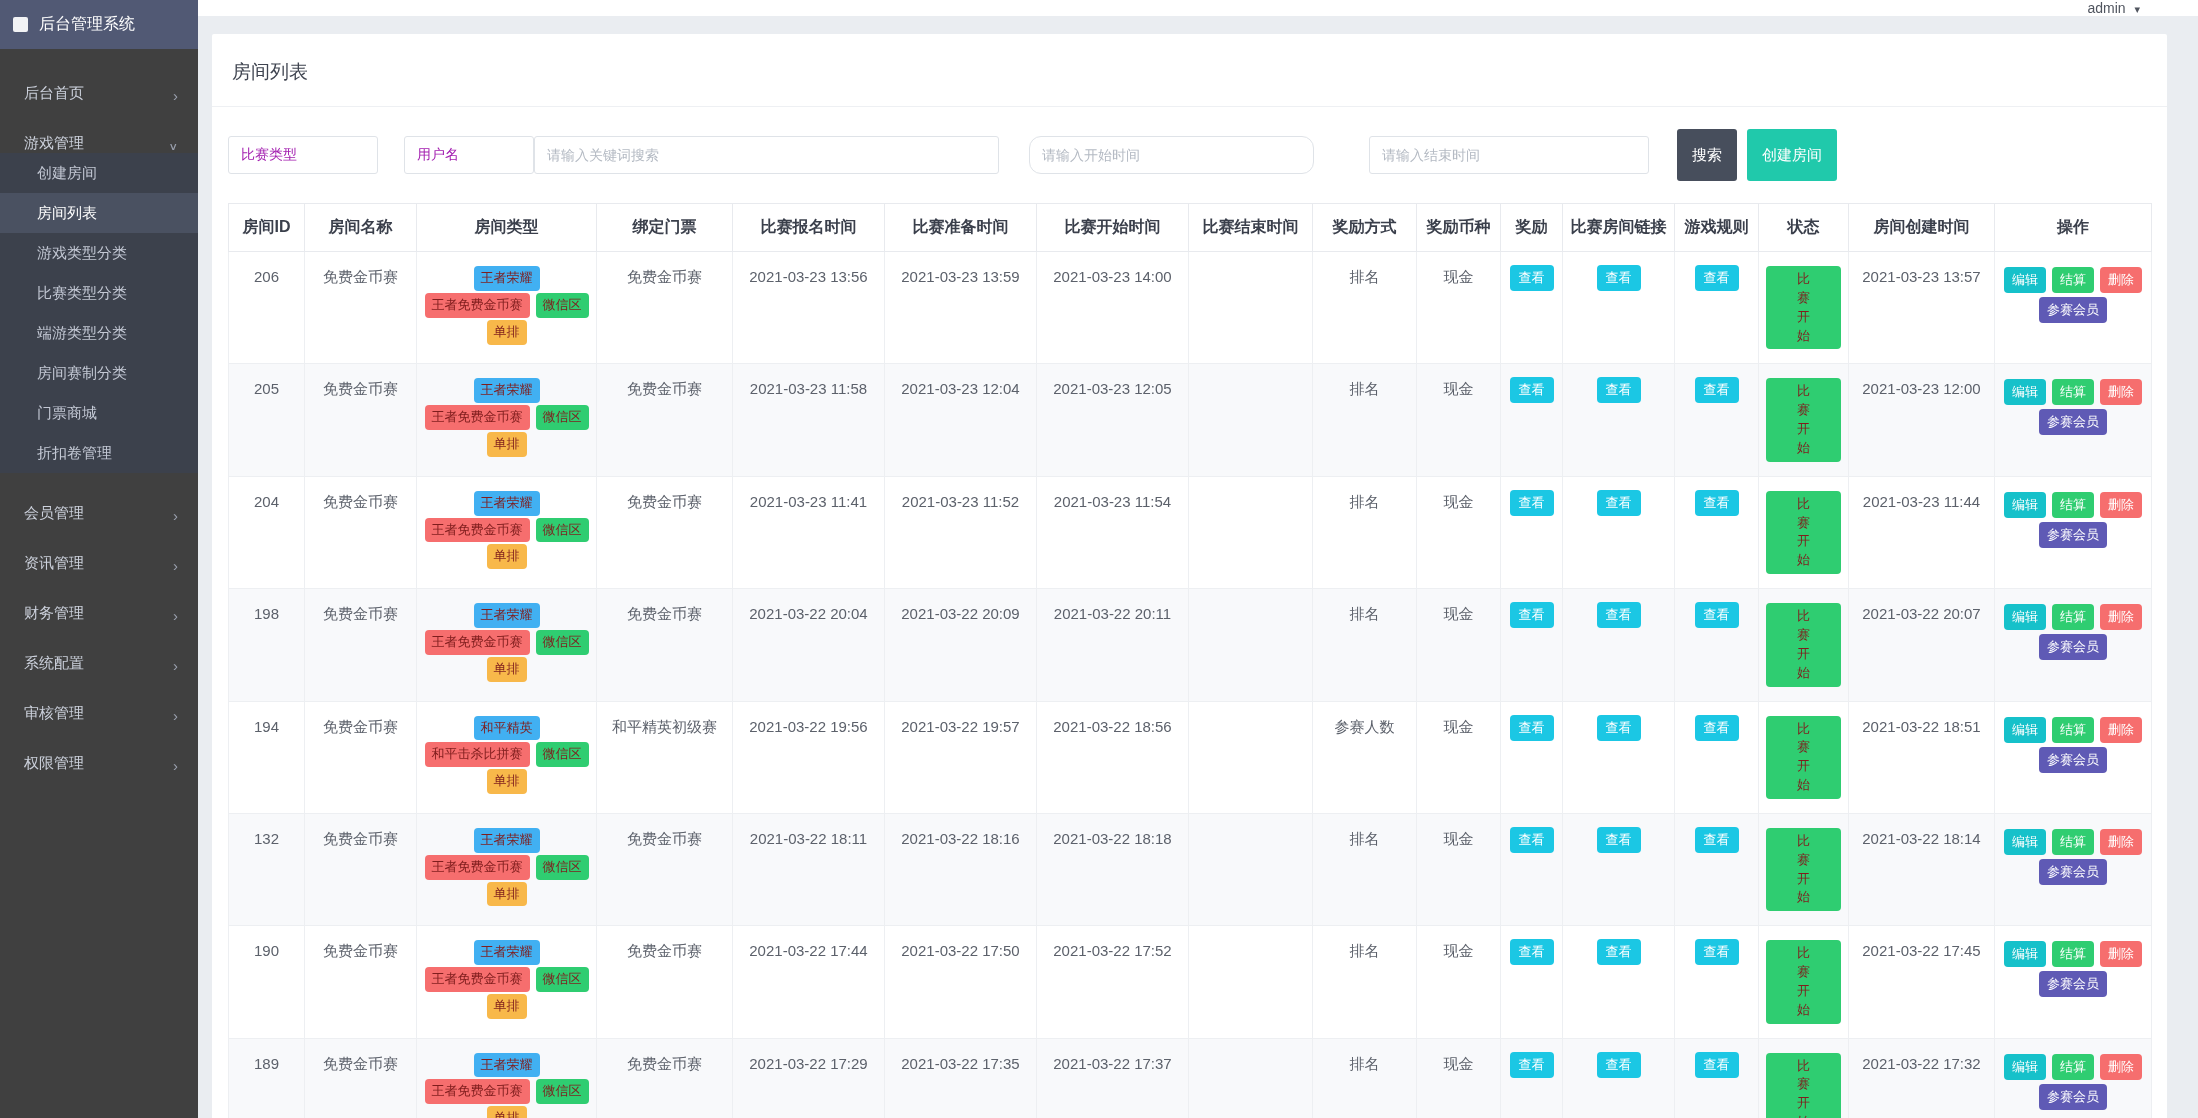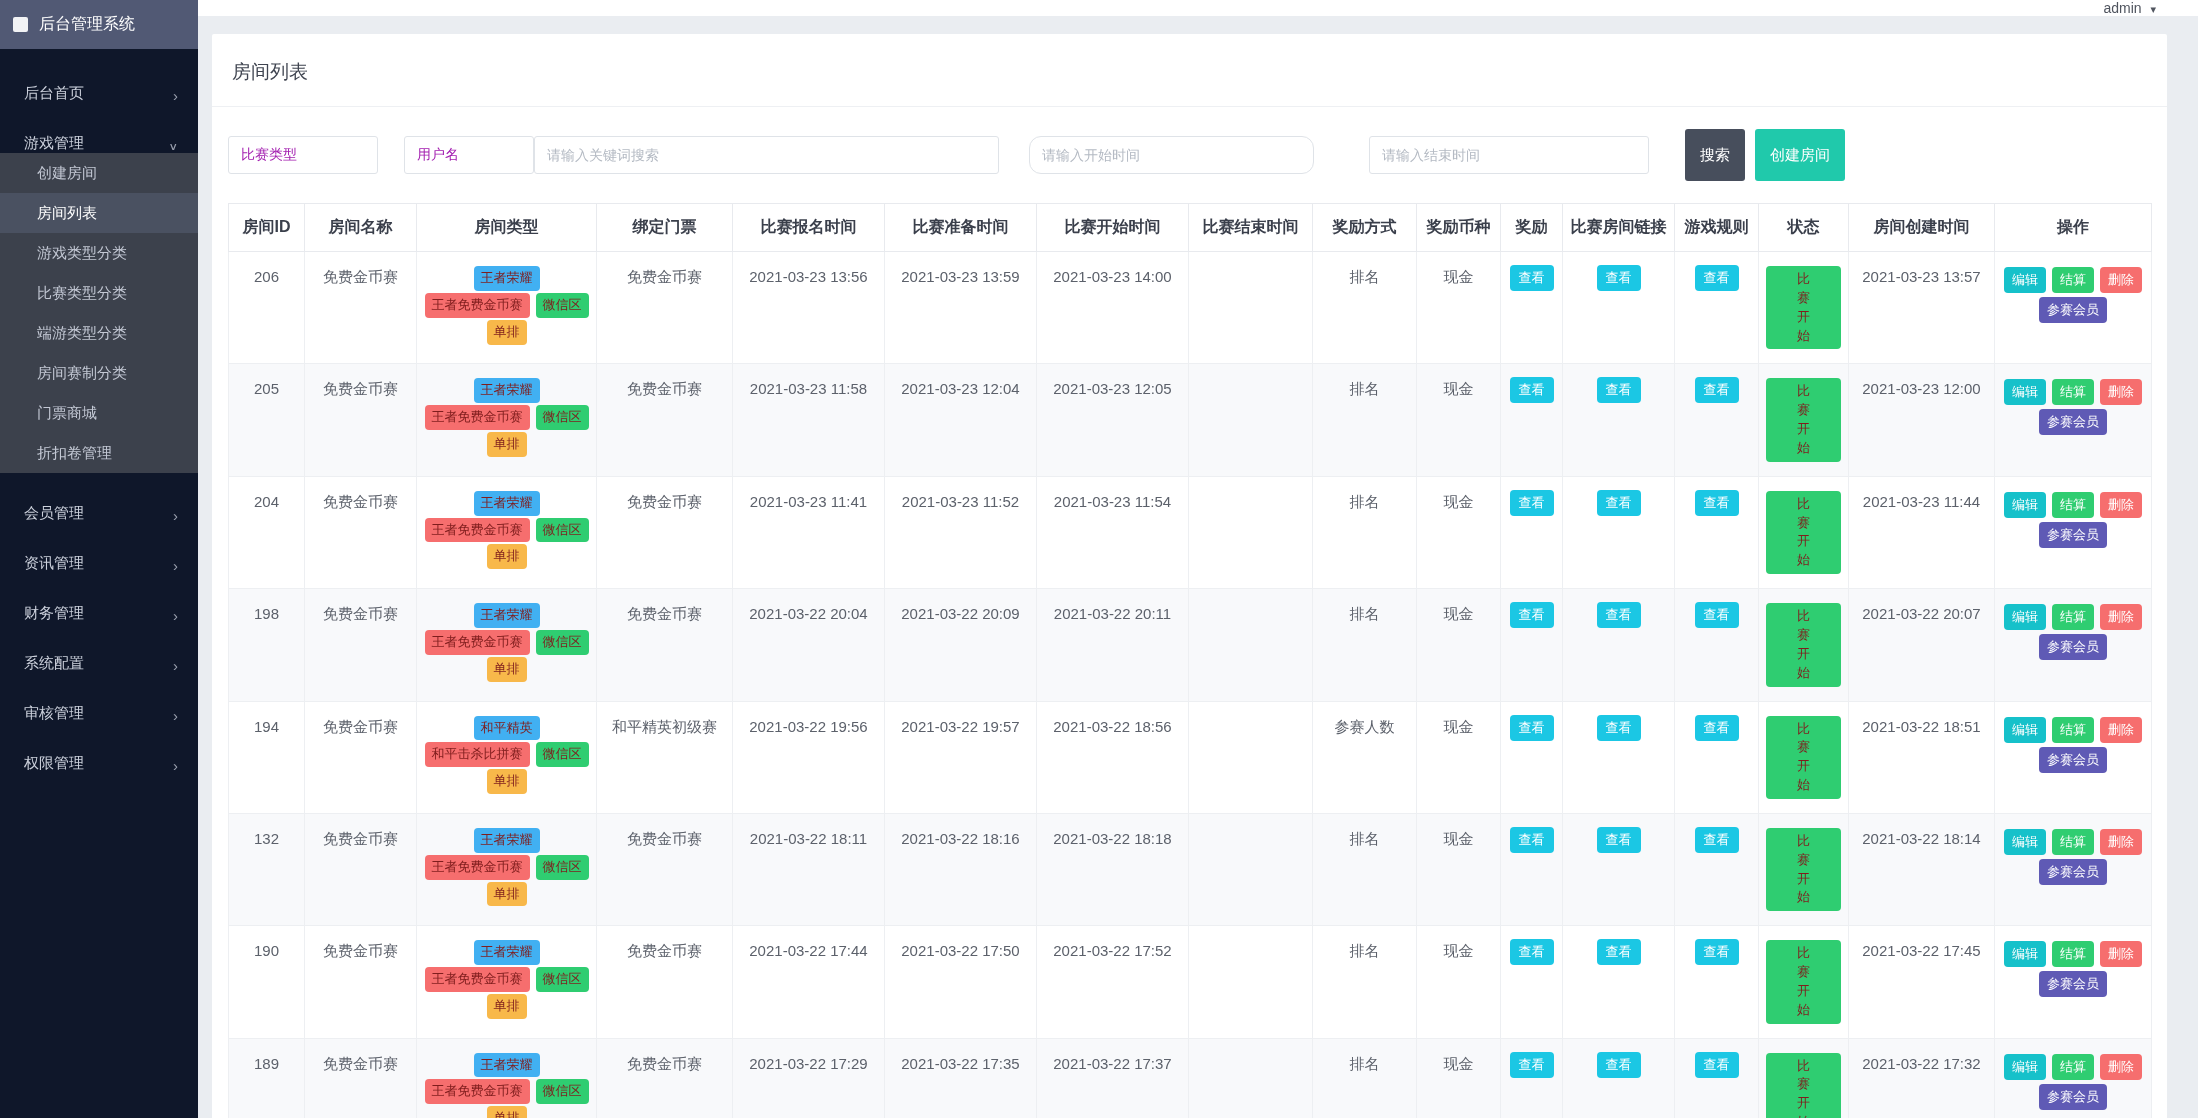--- a/index.html
+++ b/index.html
@@ -1,61 +1,61 @@
 <!DOCTYPE html>
 <html style="--c-blue: #41b0f2; --c-red: #f66e6e; --c-green: #2fcd71; --c-orange: #f8b84a; --c-cyan: #1bc7e4; --c-cyan2: #16c1ca; --c-indigo: #5f5ab5; --c-dark: #474e5c; --c-teal: #20c9ab; --c-link: #4f9df2; --c-sidebar_bg: #454b59; --c-logo_bg: #515974; --c-submenu_bg: #3c414c;"><head>
 <meta charset="utf-8">
 <style>
   * { margin:0; padding:0; box-sizing:border-box; }
   html,body { width:2198px; height:1118px; overflow:hidden;
     font-family:"Liberation Sans", sans-serif; background:#eaedf1; }
 
   
   .app { display:flex; width:2198px; height:1118px; }
-  .sidebar { width:198px; min-width:198px; height:1118px; background:#0f172a; }
+  .sidebar { width:198px; min-width:198px; height:1118px; background:#404040; }
   .main { flex:1; display:flex; flex-direction:column; }
 
   
   .logo { height:49px; background:#515974; display:flex; align-items:center;
     padding-left:13px; color:#fff; font-size:16px; }
   .logo-square { width:15px; height:15px; background:#f2f3f5; border-radius:2px;
     margin-right:11px; }
   .nav { padding-top:4px; }
   .navitem { height:50px; display:flex; align-items:flex-end; justify-content:space-between;
     padding:0 20px 0 24px; color:#ccd1dc; font-size:15px; cursor:pointer; }
   .subitem { height:40px; display:flex; align-items:center; background:#3c414c;
     padding-left:37px; color:#c3c8d4; font-size:15px; cursor:pointer; }
   .subitem.active { background:#4a5161; color:#ffffff; }
   .chev { color:#9aa0ae; font-size:15px; line-height:1; }
   .chev.down { transform:scaleY(.8); font-size:13px; }
 
   
   .topbar { height:49px; background:#ffffff; display:flex; align-items:center;
-    justify-content:flex-end; padding-right:42px; }
+    justify-content:flex-end; padding-right:58px; }
   .admin { color:#50555f; font-size:14px; cursor:pointer; }
   .caret { font-size:11px; color:#50555f; margin-left:5px; }
 
   
   .content { flex:1; padding:18px 31px 0 14px; }
   .card { background:#fff; border-radius:2px; width:1955px; min-height:968px;
     padding-bottom:62px; }
   .card-title { padding:25px 20px 21px; font-size:19px; color:#3f4450;
     border-bottom:1px solid #eef0f3; }
 
   
   .filter-bar { display:flex; align-items:center; padding:22px 16px 10px; }
   .fin { height:38px; border:1px solid #dfe3e8; border-radius:3px; background:#fff;
     padding:0 12px; font-size:14px; color:#a21caf; outline:none;
     font-family:"Liberation Sans", sans-serif; }
   .fin::placeholder { color:#b4bac3; }
   .w-type { width:150px; margin-right:26px; }
   .w-user { width:130px; }
   .w-key  { width:465px; margin-right:30px; }
   .w-start{ width:285px; margin-right:55px;border-radius:12px; }
-  .w-end  { width:280px; margin-right:36px; }
+  .w-end  { width:280px; margin-right:28px; }
   .btn { height:52px; border:none; border-radius:3px; color:#fff; font-size:15px;
     padding:0 15px; cursor:pointer; font-family:"Liberation Sans", sans-serif; }
   .btn-search { background:var(--c-dark,#474e5c); margin-right:10px; }
   .btn-create { background:var(--c-teal,#20c9ab); }
 
   
   .tablewrap { padding:12px 16px 0; }
   table { border-collapse:collapse; table-layout:fixed; width:1923px; }
   th { border:1px solid #e8eaee; font-size:16px; font-weight:600; color:#3a3f4b;
     padding:13px 4px; text-align:center; }

